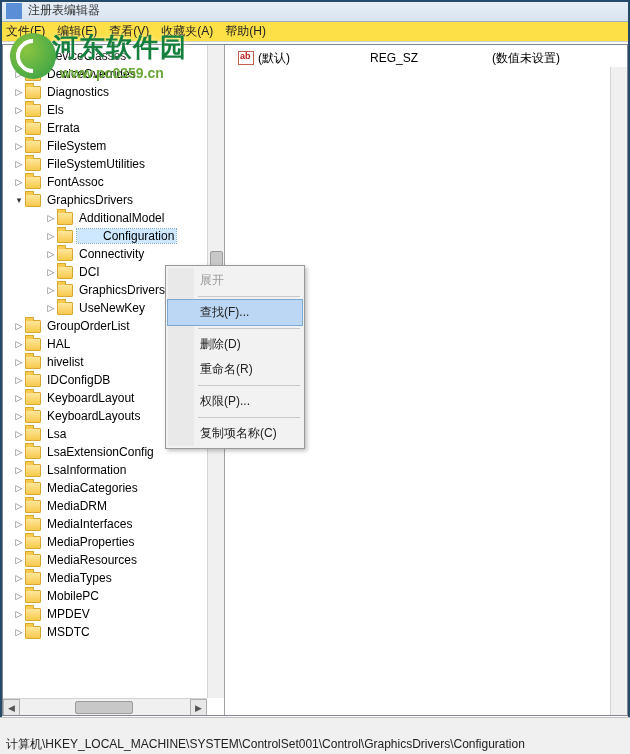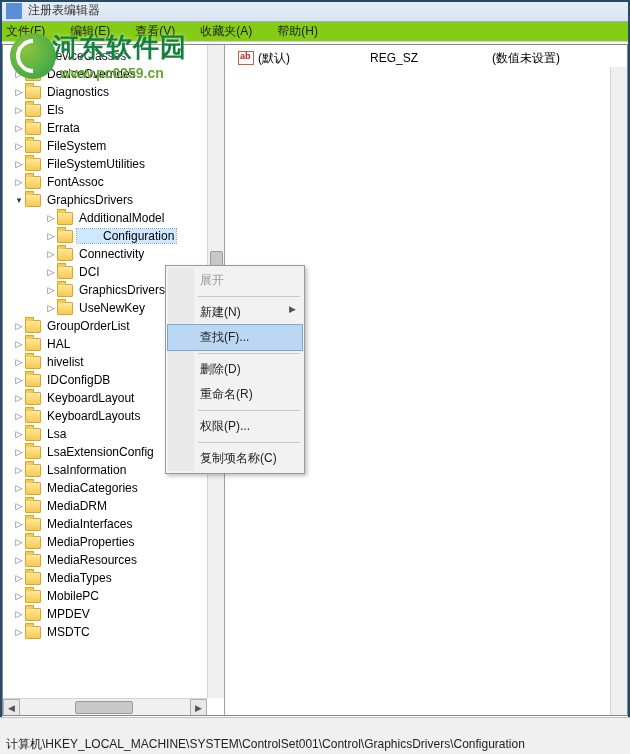--- a/index.html
+++ b/index.html
@@ -11,21 +11,21 @@
 .title-bar .ttl { color: #333; }
 
 
 .watermark { position: absolute; top: 30px; left: 10px; z-index: 50; pointer-events: none; display: flex; align-items: center; }
 .wm-logo { width: 46px; height: 46px; border-radius: 50%; background: radial-gradient(circle at 35% 35%, #8cc540, #2e9e48); position: relative; }
 .wm-logo::before { content: ""; position: absolute; width: 26px; height: 26px; border: 4px solid #fff; border-radius: 50%; left: 6px; top: 6px; border-right-color: transparent; border-top-color: transparent; transform: rotate(45deg); }
 .wm-text { color: #15803d; font-size: 26px; font-weight: 600; margin-left: -4px; text-shadow: 0 0 4px rgba(255,255,255,.6); letter-spacing: 1px; }
 .wm-sub { color: #69a838; font-size: 14px; font-weight: 600; margin-left: 4px; }
 
 
-.menu-bar { height: 20px; background: #84cc16; border-bottom: 1px solid #d0d0d0; display: flex; align-items: center; padding-left: 6px; gap: 25px; color: #222; }
+.menu-bar { height: 20px; background: #fde047; border-bottom: 1px solid #d0d0d0; display: flex; align-items: center; padding-left: 6px; gap: 12px; color: #222; }
 
 
 .content { position: absolute; left: 2px; right: 2px; top: 44px; bottom: 38px; border: 1px solid #828790; display: flex; }
 .tree-pane { width: 222px; border-right: 1px solid #a0a0a0; position: relative; overflow: hidden; background: #fff; }
 .list-pane { flex: 1; background: #fff; display: flex; flex-direction: column; overflow: hidden; }
 
 
 .tree { position: absolute; left: -54px; top: 0; right: 0; bottom: 18px; overflow: hidden; padding-top: 2px; }
 .tree ul { list-style: none; padding-left: 16px; }
 .tree > ul { padding-left: 0; }
@@ -354,21 +354,20 @@
       <span class="cdata">(数值未设置)</span>
     </div>
     <div class="vscroll-list"></div>
   </div>
 </div>
 
 <div class="ctx">
   <div class="iconstrip"></div>
   <div class="mi dis">展开</div>
   <hr>
-  <div class="mi sub">新建(N)</div>
   <div class="mi hover">查找(F)...</div>
   <hr>
   <div class="mi">删除(D)</div>
   <div class="mi">重命名(R)</div>
   <hr>
   <div class="mi">权限(P)...</div>
   <hr>
   <div class="mi">复制项名称(C)</div>
 </div>
 

